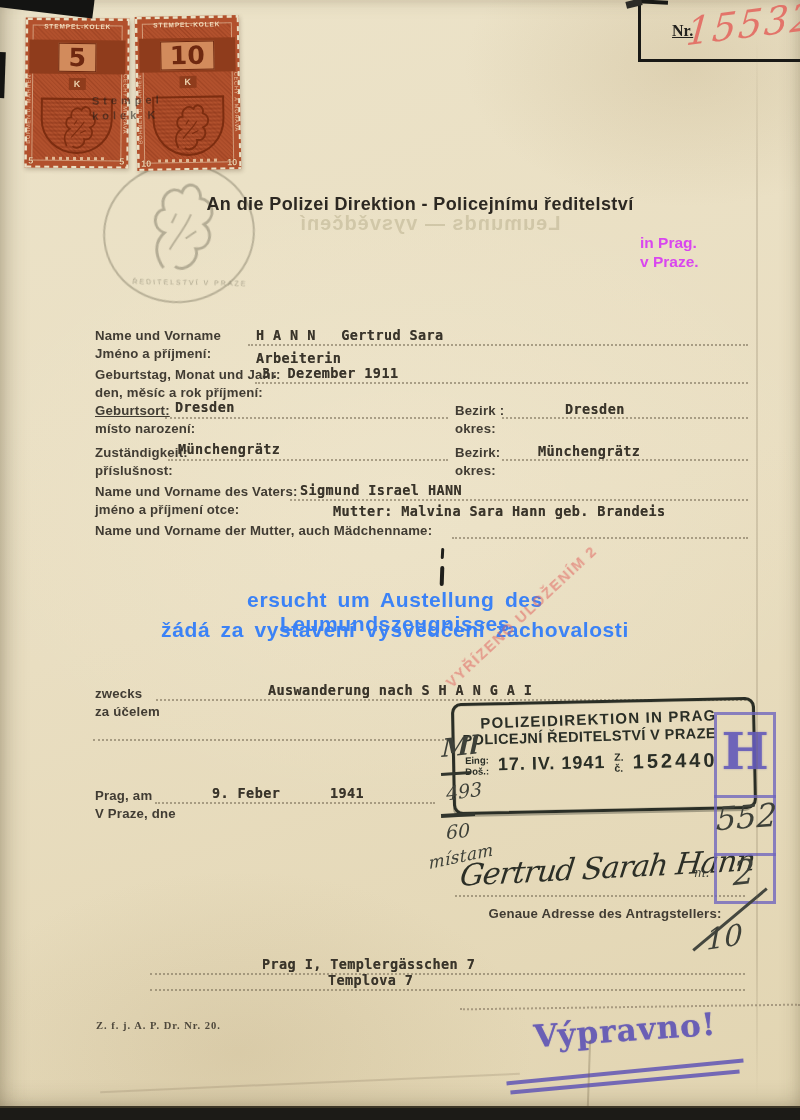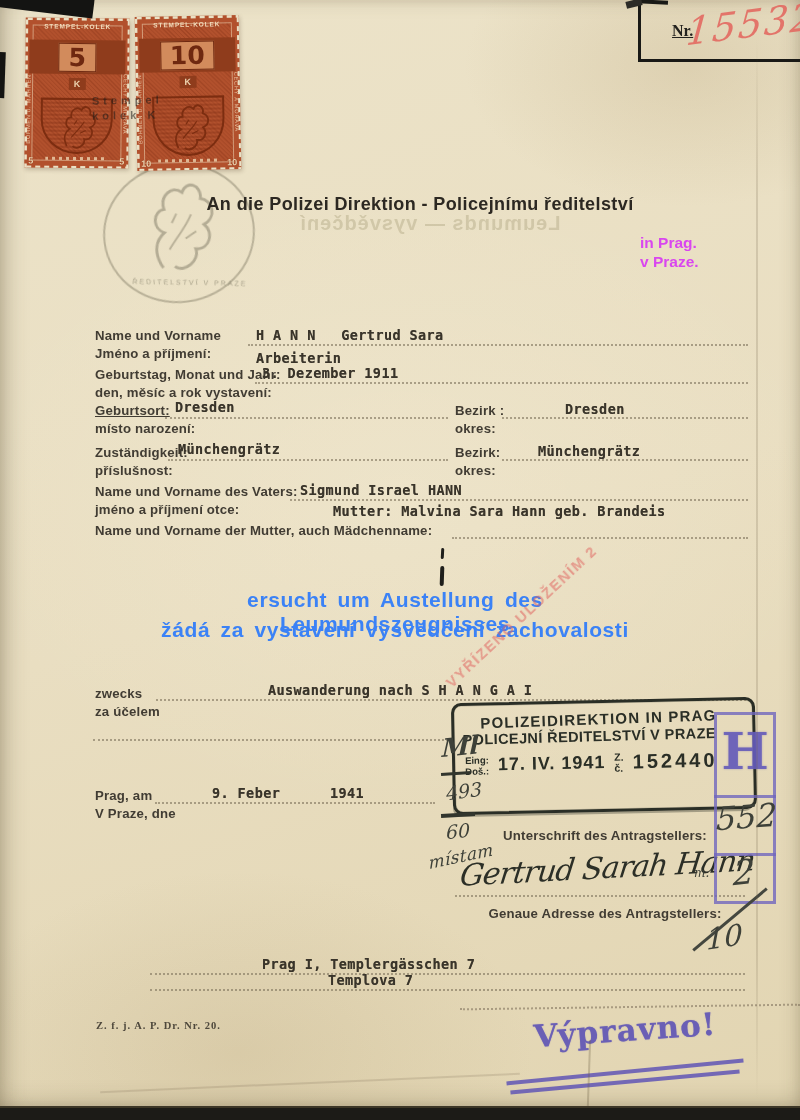--- a/index.html
+++ b/index.html
@@ -189,21 +189,21 @@
     <div>v Praze.</div>
   </div>
 
   <div class="lbl abs" style="left:95px;top:328px;">Name und Vorname</div>
   <div class="lbl abs" style="left:95px;top:346px;">Jméno a příjmení:</div>
   <div class="typed abs" style="left:256px;top:327px;">H A N N   Gertrud Sara</div>
   <div class="dl abs" style="left:248px;top:344px;width:500px;"></div>
   <div class="typed abs" style="left:256px;top:350px;">Arbeiterin</div>
 
   <div class="lbl abs" style="left:95px;top:367px;">Geburtstag, Monat und Jahr:</div>
-  <div class="lbl abs" style="left:95px;top:385px;">den, měsíc a rok vystavení:</div>
+  <div class="lbl abs" style="left:95px;top:385px;">den, měsíc a rok příjmení:</div>
   <div class="typed abs" style="left:262px;top:365px;">3. Dezember 1911</div>
   <div class="dl abs" style="left:255px;top:382px;width:493px;"></div>
 
   <div class="lbl abs" style="left:95px;top:403px;text-decoration:underline;">Geburtsort:</div>
   <div class="lbl abs" style="left:95px;top:421px;">místo narození:</div>
   <div class="typed abs" style="left:175px;top:399px;">Dresden</div>
   <div class="dl abs" style="left:165px;top:417px;width:283px;"></div>
   <div class="lbl abs" style="left:455px;top:403px;">Bezirk :</div>
   <div class="lbl abs" style="left:455px;top:421px;">okres:</div>
   <div class="typed abs" style="left:565px;top:401px;">Dresden</div>
@@ -264,21 +264,20 @@
   <div class="abs" style="left:441px;top:813px;width:34px;height:3.5px;background:#32362e;transform:rotate(-3deg);"></div>
   <div class="hand abs" style="left:446px;top:820px;font-size:19px;transform:rotate(-6deg) skewX(-5deg);">60</div>
   <div class="hand abs" style="left:428px;top:846px;font-size:17px;transform:rotate(-12deg) skewX(-10deg);letter-spacing:.5px;">místam</div>
 
   <div class="lbl abs" style="left:95px;top:788px;">Prag, am</div>
   <div class="lbl abs" style="left:95px;top:806px;">V Praze, dne</div>
   <div class="typed abs" style="left:212px;top:785px;">9. Feber</div>
   <div class="typed abs" style="left:330px;top:785px;">1941</div>
   <div class="dl abs" style="left:155px;top:802px;width:280px;"></div>
 
-  <div class="lbl abs" style="left:455px;top:828px;width:300px;text-align:center;">Unterschrift des Antragstellers:</div>
   <div class="hand abs" style="left:460px;top:850px;font-size:30px;color:#2c2f27;transform:rotate(-3deg) skewX(-10deg);letter-spacing:-1px;white-space:nowrap;">Gertrud Sarah Hann</div>
   <div class="dl abs" style="left:455px;top:895px;width:290px;"></div>
 
   <div class="lbl abs" style="left:455px;top:906px;width:300px;text-align:center;">Genaue Adresse des Antragstellers:</div>
   <div class="typed abs" style="left:262px;top:956px;">Prag I, Templergässchen 7</div>
   <div class="dl abs" style="left:150px;top:973px;width:595px;"></div>
   <div class="typed abs" style="left:328px;top:972px;">Templova 7</div>
   <div class="dl abs" style="left:150px;top:989px;width:595px;"></div>
 
   <div id="h-stamp" class="abs">

